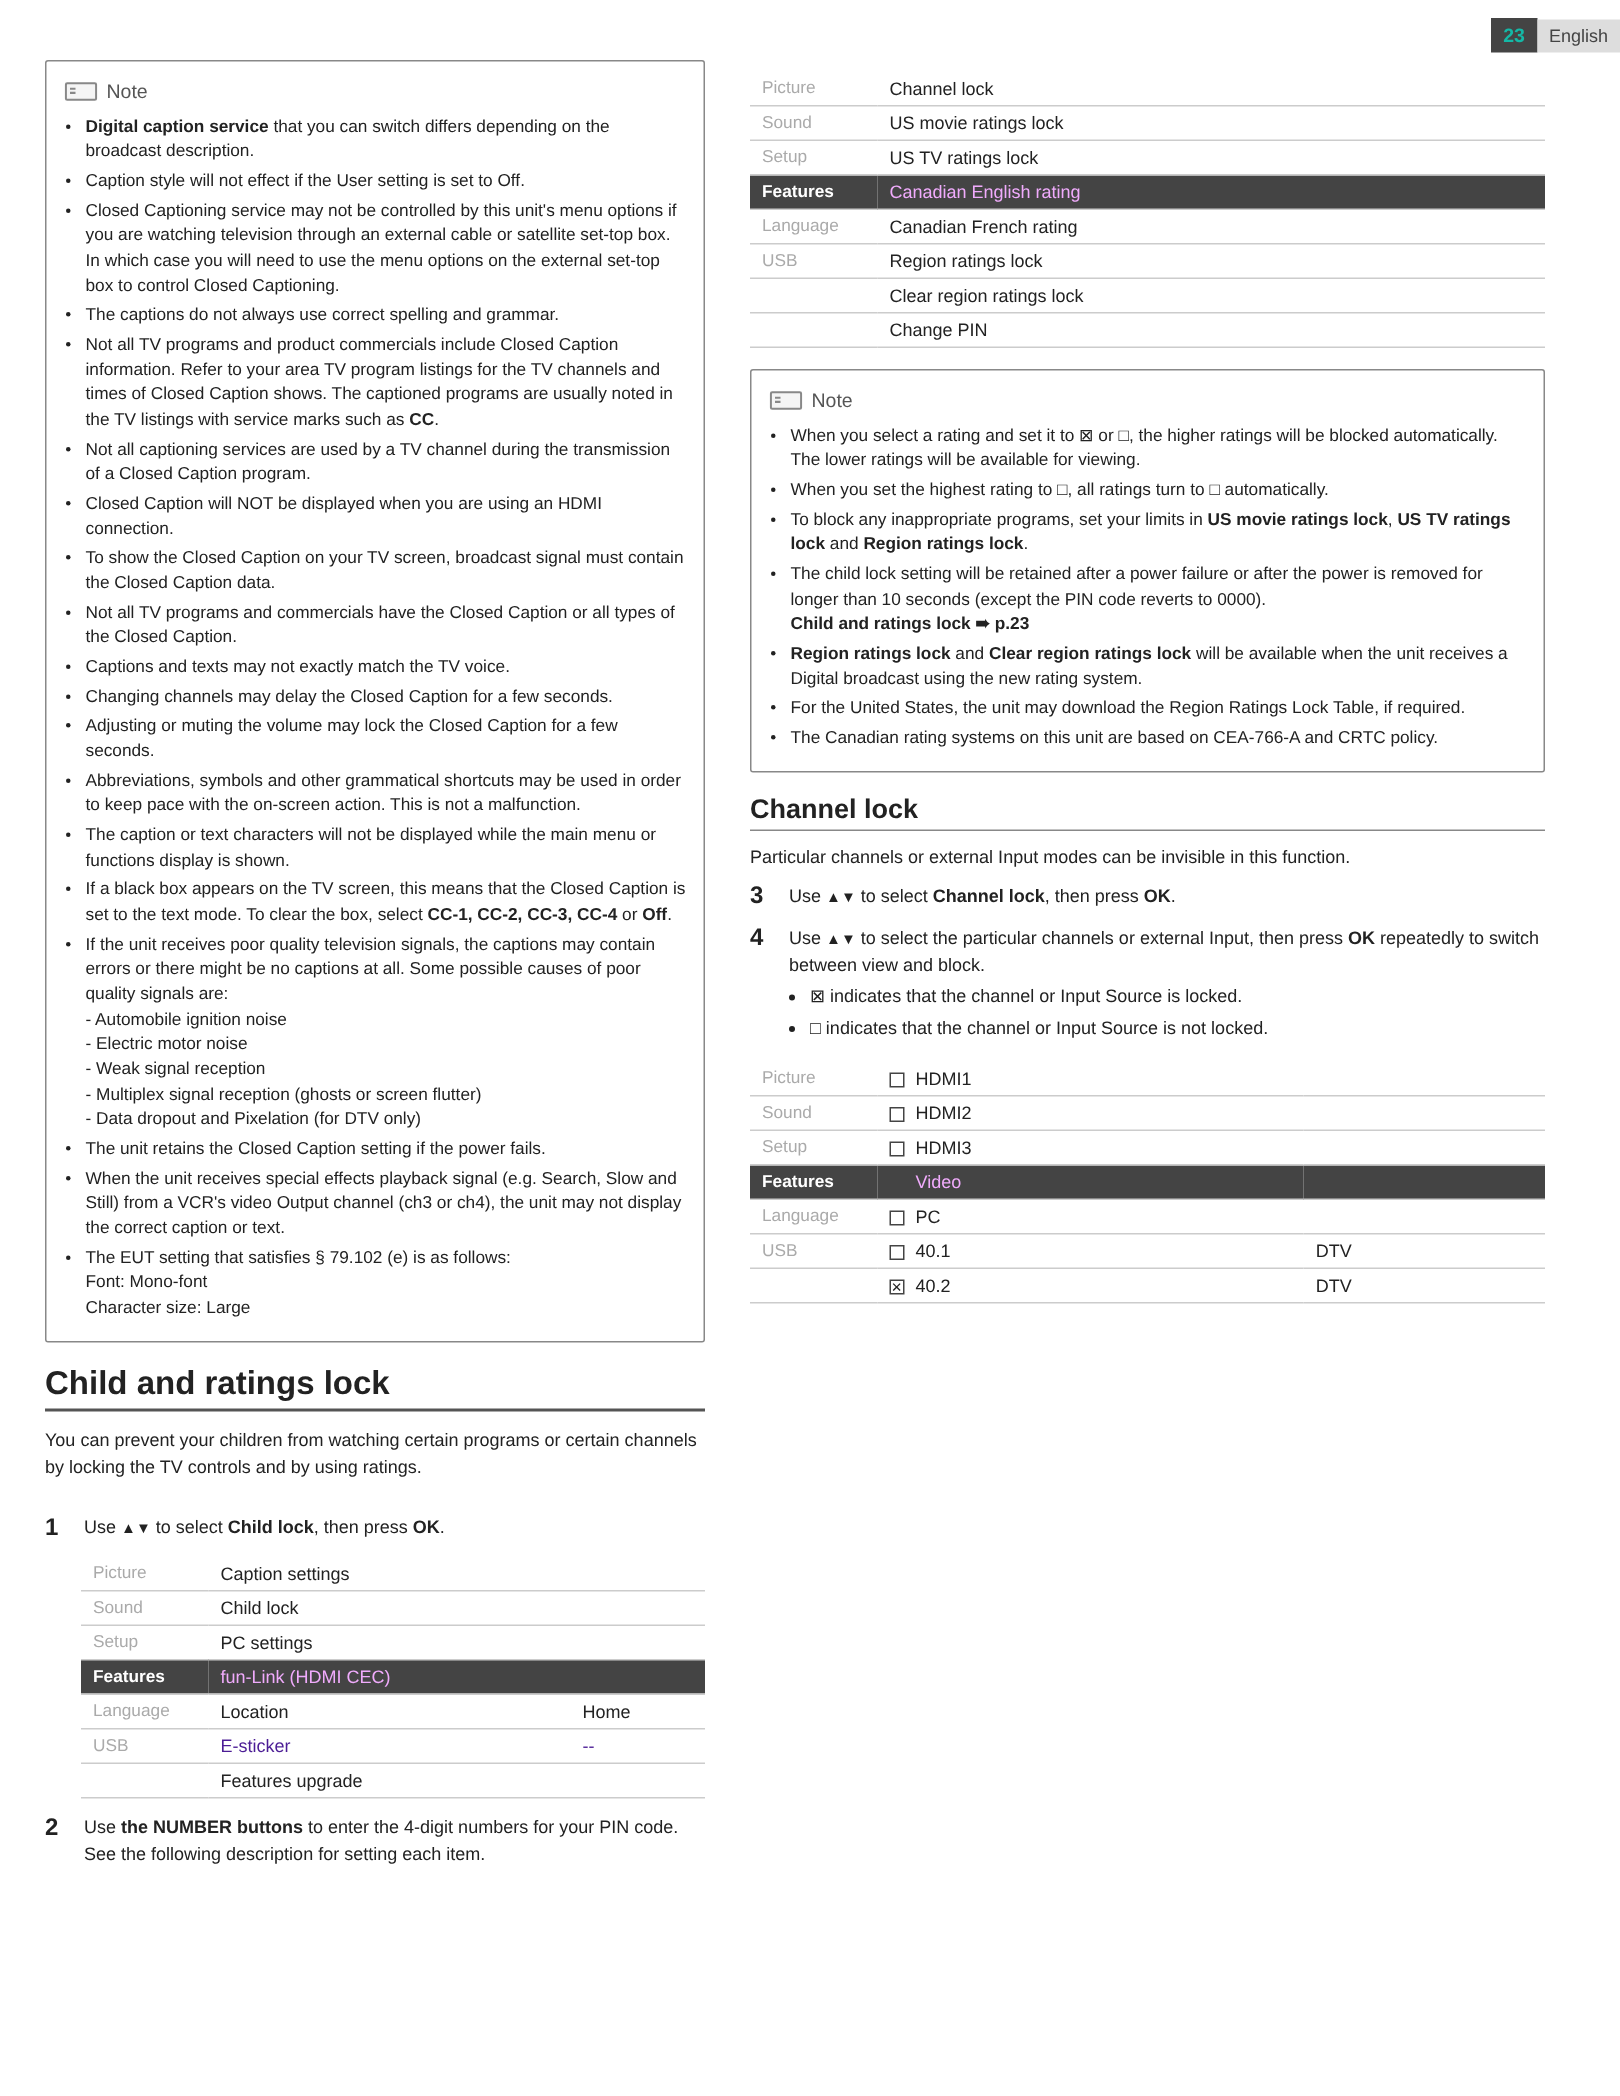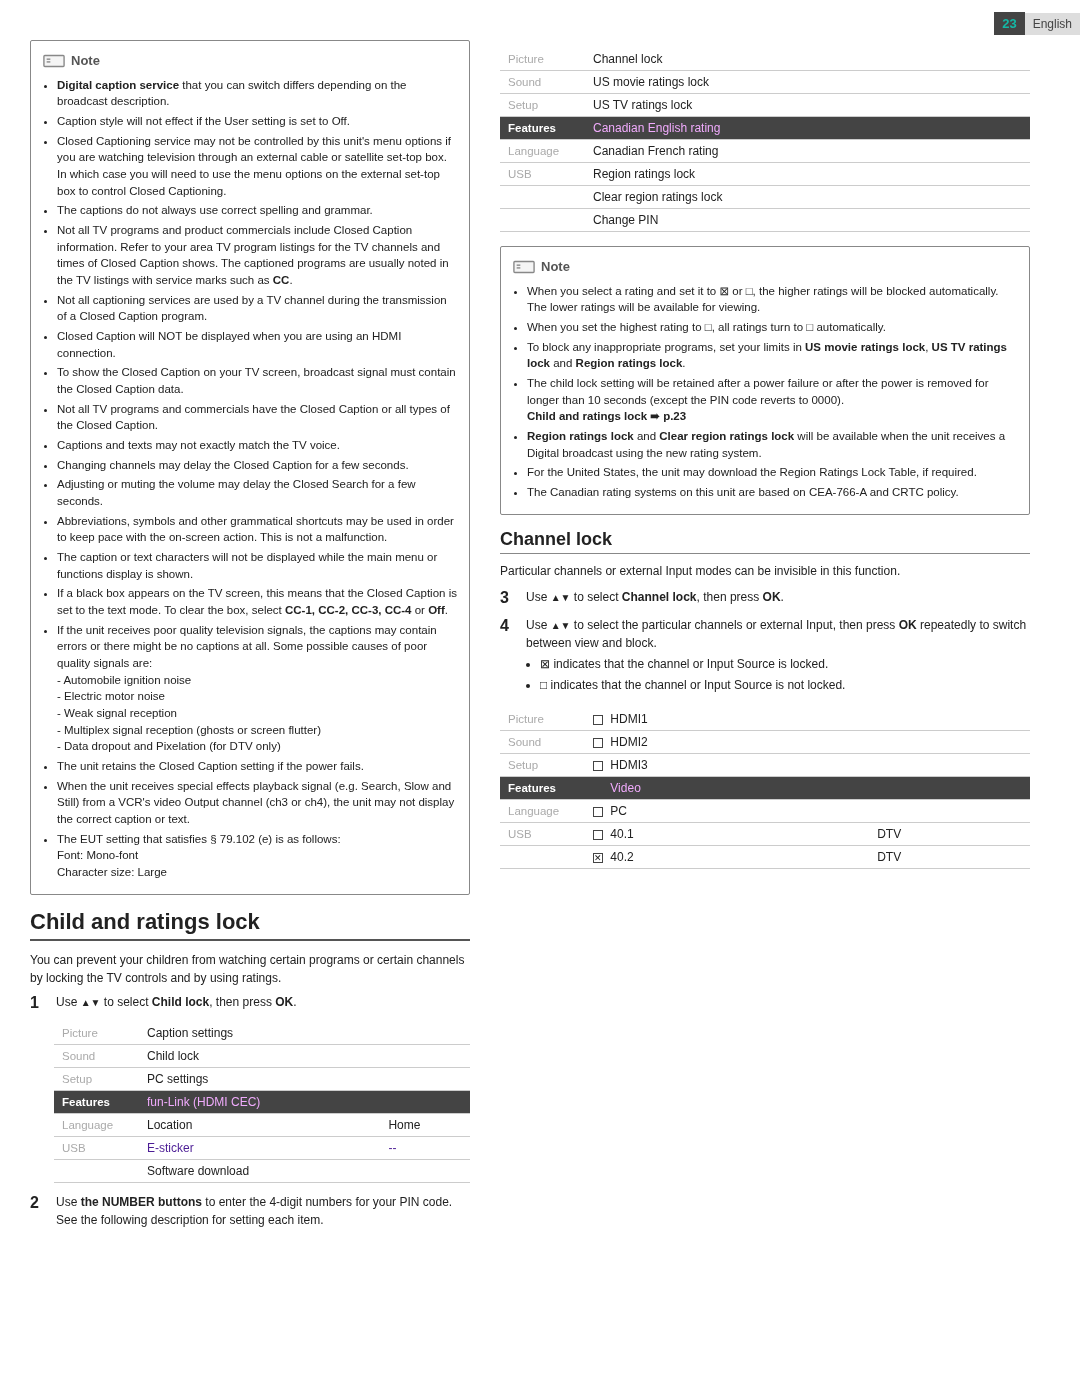--- a/index.html
+++ b/index.html
@@ -60,21 +60,21 @@
       font-size: 12px;
       line-height: 1.5;
     }
     .note-header {
       display: flex;
       align-items: center;
       gap: 6px;
       margin-bottom: 6px;
       font-size: 13px;
       color: #555;
-      font-weight: bold;
+      font-weight: normal;
     }
     .note-icon {
       display: inline-flex;
       align-items: center;
       justify-content: center;
       width: 22px;
       height: 16px;
     }
     .note-icon svg {
       width: 22px;
@@ -95,21 +95,21 @@
       font-weight: bold;
       border-bottom: 2px solid #555;
       padding-bottom: 4px;
       margin-bottom: 10px;
       margin-top: 14px;
     }
 
     .section-intro {
       font-size: 12px;
       line-height: 1.5;
-      margin-bottom: 6px;
+      margin-bottom: 22px;
     }
 
     
     .step {
       display: flex;
       gap: 8px;
       margin-bottom: 8px;
       align-items: flex-start;
     }
     .step-num {
@@ -237,21 +237,21 @@
         <li>Caption style will not effect if the User setting is set to Off.</li>
         <li>Closed Captioning service may not be controlled by this unit's menu options if you are watching television through an external cable or satellite set-top box. In which case you will need to use the menu options on the external set-top box to control Closed Captioning.</li>
         <li>The captions do not always use correct spelling and grammar.</li>
         <li>Not all TV programs and product commercials include Closed Caption information. Refer to your area TV program listings for the TV channels and times of Closed Caption shows. The captioned programs are usually noted in the TV listings with service marks such as <strong>CC</strong>.</li>
         <li>Not all captioning services are used by a TV channel during the transmission of a Closed Caption program.</li>
         <li>Closed Caption will NOT be displayed when you are using an HDMI connection.</li>
         <li>To show the Closed Caption on your TV screen, broadcast signal must contain the Closed Caption data.</li>
         <li>Not all TV programs and commercials have the Closed Caption or all types of the Closed Caption.</li>
         <li>Captions and texts may not exactly match the TV voice.</li>
         <li>Changing channels may delay the Closed Caption for a few seconds.</li>
-        <li>Adjusting or muting the volume may delay the Closed Search for a few seconds.</li>
+        <li>Adjusting or muting the volume may lock the Closed Caption for a few seconds.</li>
         <li>Abbreviations, symbols and other grammatical shortcuts may be used in order to keep pace with the on-screen action. This is not a malfunction.</li>
         <li>The caption or text characters will not be displayed while the main menu or functions display is shown.</li>
         <li>If a black box appears on the TV screen, this means that the Closed Caption is set to the text mode. To clear the box, select <strong>CC-1, CC-2, CC-3, CC-4</strong> or <strong>Off</strong>.</li>
         <li>If the unit receives poor quality television signals, the captions may contain errors or there might be no captions at all. Some possible causes of poor quality signals are:<br>- Automobile ignition noise<br>- Electric motor noise<br>- Weak signal reception<br>- Multiplex signal reception (ghosts or screen flutter)<br>- Data dropout and Pixelation (for DTV only)</li>
         <li>The unit retains the Closed Caption setting if the power fails.</li>
         <li>When the unit receives special effects playback signal (e.g. Search, Slow and Still) from a VCR's video Output channel (ch3 or ch4), the unit may not display the correct caption or text.</li>
         <li>The EUT setting that satisfies § 79.102 (e) is as follows:<br>Font: Mono-font<br>Character size: Large</li>
       </ul>
     </div>
 
@@ -292,21 +292,21 @@
             <td class="menu-value">Location</td>
             <td class="menu-value">Home</td>
           </tr>
           <tr>
             <td>USB</td>
             <td class="menu-value-dim">E-sticker</td>
             <td class="menu-value-dim">--</td>
           </tr>
           <tr>
             <td></td>
-            <td class="menu-value">Software download</td>
+            <td class="menu-value">Features upgrade</td>
             <td></td>
           </tr>
         </tbody>
       </table>
     </div>
 
     <div class="step">
       <span class="step-num">2</span>
       <div class="step-text">
         Use <strong>the NUMBER buttons</strong> to enter the 4-digit numbers for your PIN code.

